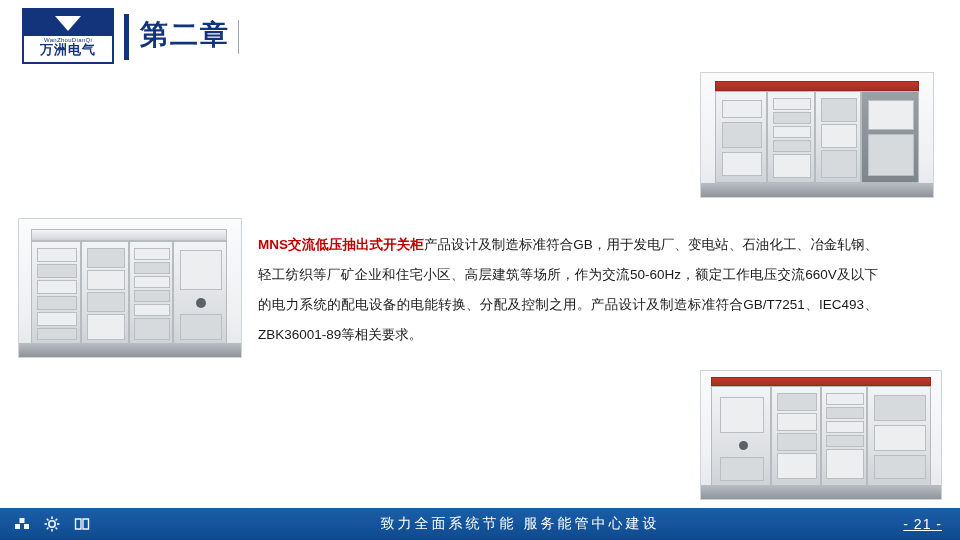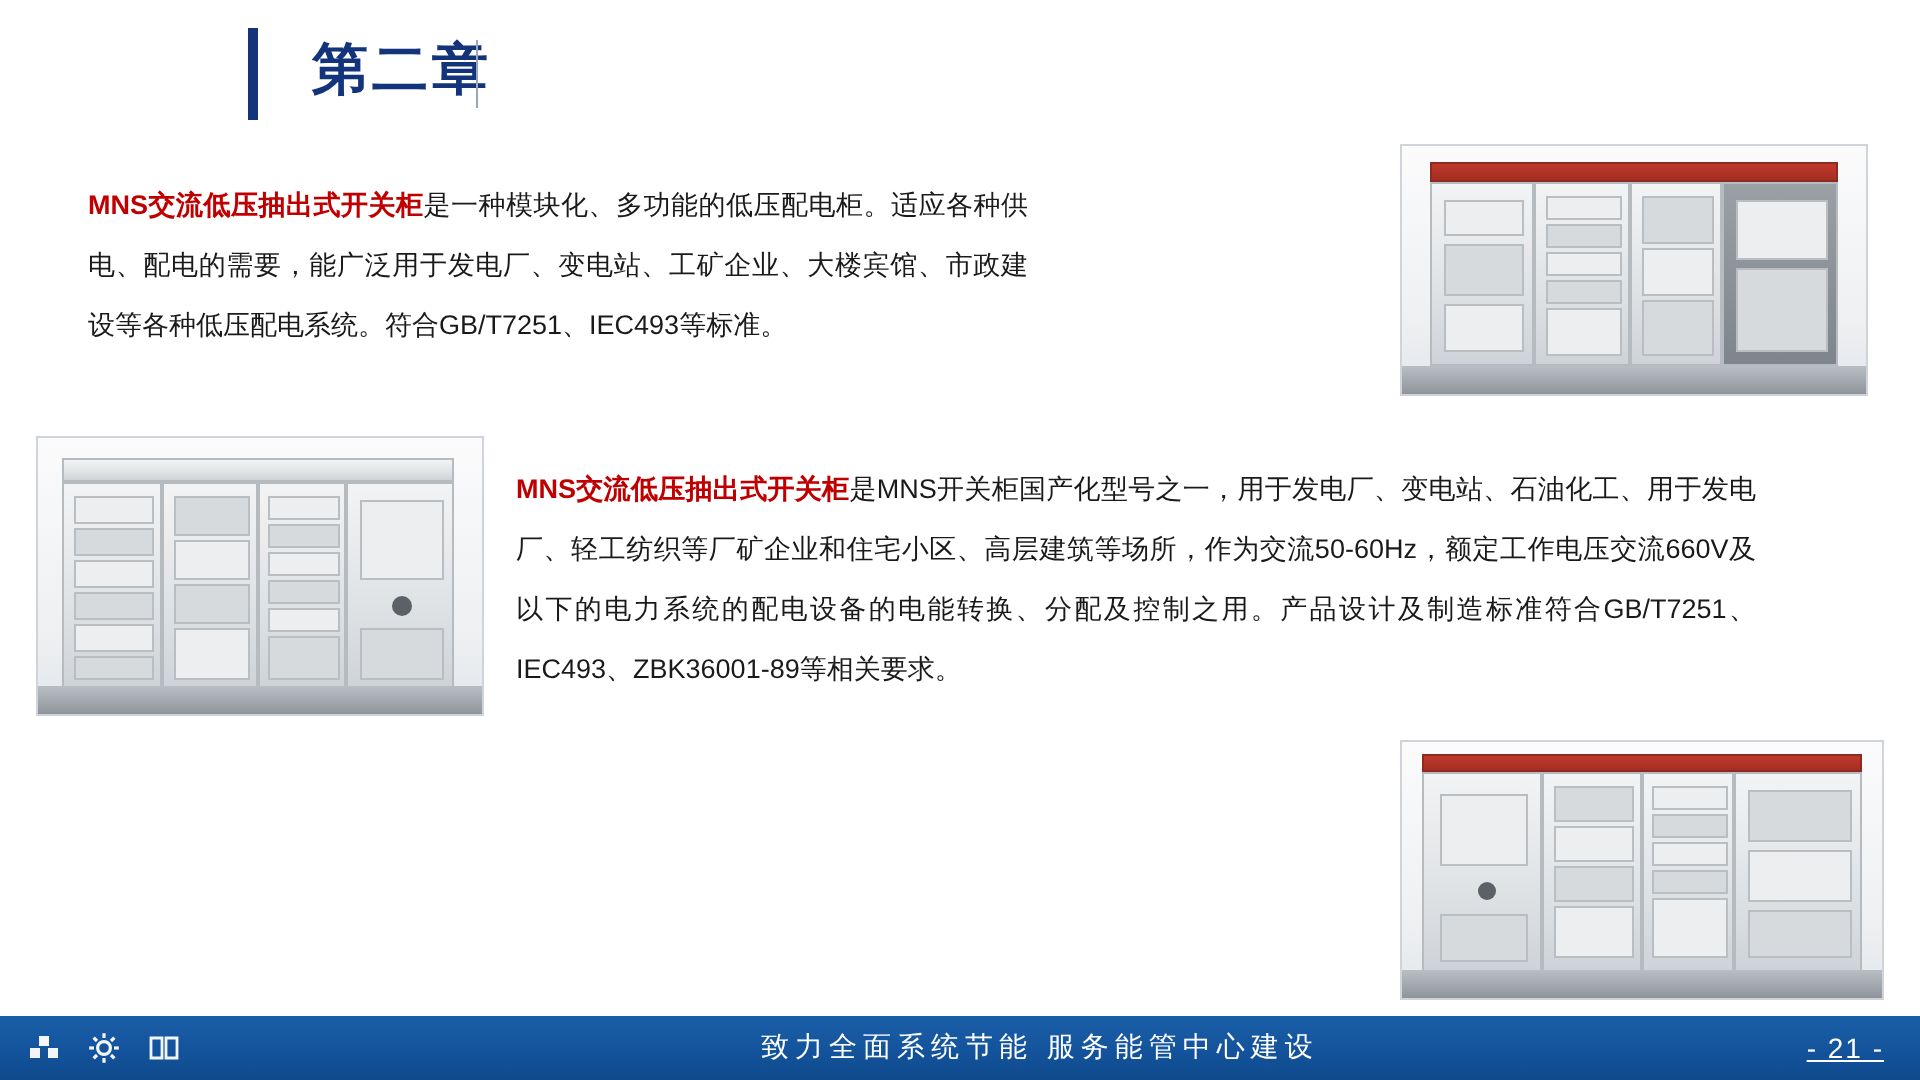--- a/index.html
+++ b/index.html
@@ -28,21 +28,21 @@
     font-size:6px;color:#13347a;letter-spacing:.3px;margin-top:1px;
   }
   .logo-name{
     font-size:13px;font-weight:bold;color:#13347a;letter-spacing:1px;line-height:14px;
   }
 
   .chapter-bar{
     position:absolute;left:124px;top:14px;width:5px;height:46px;background:#13347a;
   }
   .chapter-title{
-    position:absolute;left:156px;top:16px;font-size:28px;font-weight:bold;color:#13347a;
+    position:absolute;left:140px;top:16px;font-size:28px;font-weight:bold;color:#13347a;
     letter-spacing:2px;
   }
   .chapter-div{
     position:absolute;left:238px;top:20px;width:1px;height:34px;background:#9aa6bd;
   }
   .chapter-sub{
     position:absolute;left:248px;top:22px;font-size:24px;color:#3a3a3a;letter-spacing:2px;
   }
 
   .section-tab{
@@ -101,32 +101,36 @@
   .page-no{
     position:absolute;right:18px;top:0;height:32px;display:flex;align-items:center;
     font-size:14px;letter-spacing:1px;text-decoration:underline;
   }
 </style>
 </head>
 <body>
 
 <div class="slide">
 
+  <div class="logo-box">
+    <div class="logo-top">
+      <div class="logo-w"></div>
+    </div>
+    <div class="logo-sub">WanZhouDianQi</div>
+    <div class="logo-name">万洲电气</div>
+  </div>
 
   <div class="chapter-bar"></div>
   <div class="chapter-title">第二章</div>
   <div class="chapter-div"></div>
 
 
-  <div class="para p1">
-    <span class="kw">MNS交流低压抽出式开关柜</span><span>是一种模块化、多功能的低压配电柜。适应各种供电、配电的需要，能广泛用于发电厂、变电站、工矿企业、大楼宾馆、市政建设等各种低压配电系统。符合GB/T7251、IEC493等标准。</span>
-  </div>
 
   <div class="para p2">
-    <span class="kw">MNS交流低压抽出式开关柜</span><span>是MNS开关柜国产化型号之一，用于发电厂、变电站、石油化工、用于发电厂、轻工纺织等厂矿企业和住宅小区、高层建筑等场所，作为交流50-60Hz，额定工作电压交流660V及以下的电力系统的配电设备的电能转换、分配及控制之用。产品设计及制造标准符合GB/T7251、IEC493、ZBK36001-89等相关要求。</span>
+    <span class="kw">MNS交流低压抽出式开关柜</span><span>产品设计及制造标准符合GB，用于发电厂、变电站、石油化工、冶金轧钢、轻工纺织等厂矿企业和住宅小区、高层建筑等场所，作为交流50-60Hz，额定工作电压交流660V及以下的电力系统的配电设备的电能转换、分配及控制之用。产品设计及制造标准符合GB/T7251、IEC493、ZBK36001-89等相关要求。</span>
   </div>
 
 
   <div class="photo ph1">
     <div class="bgsoft"></div>
     <div class="cab red" style="left:14px;top:8px;width:204px;height:10px;"></div>
     <div class="cab" style="left:14px;top:18px;width:52px;height:92px;">
       <div class="mod" style="left:6px;top:8px;width:40px;height:18px;"></div>
       <div class="mod d" style="left:6px;top:30px;width:40px;height:26px;"></div>
       <div class="mod" style="left:6px;top:60px;width:40px;height:24px;"></div>

